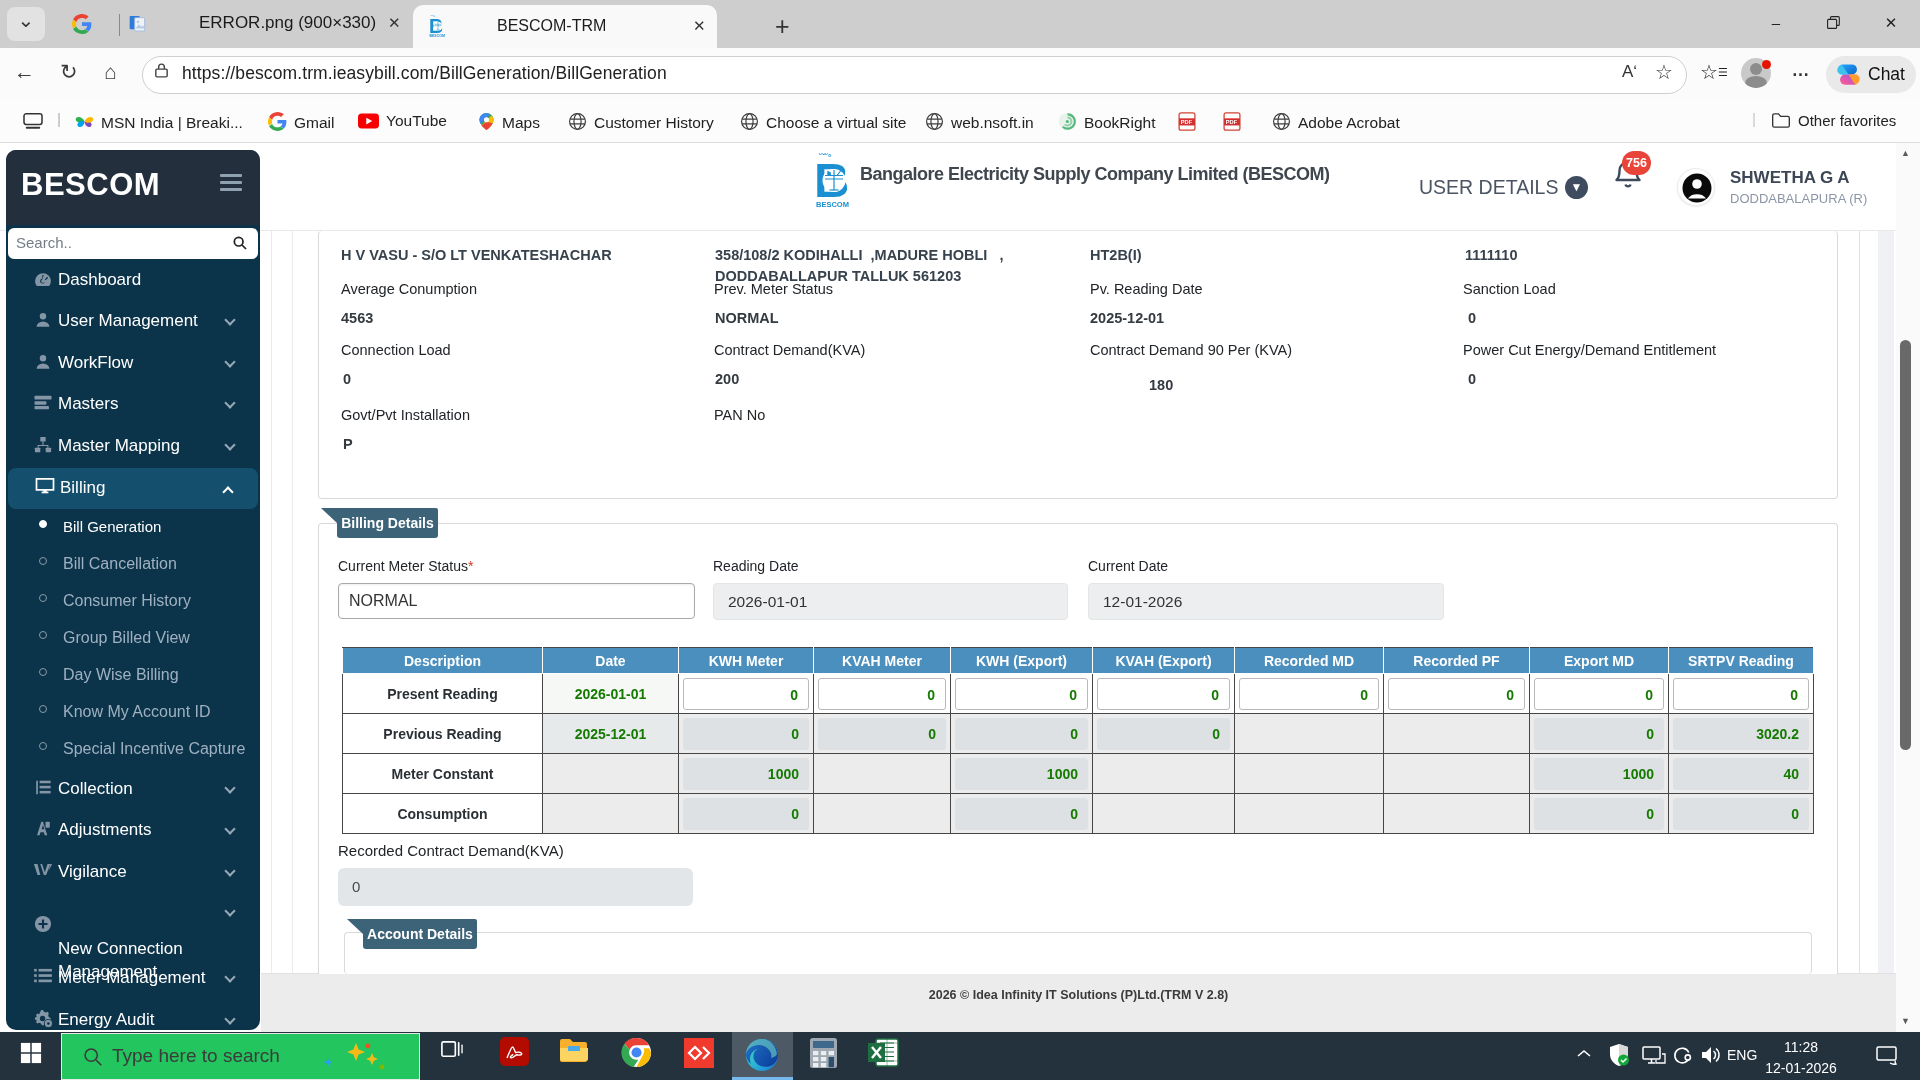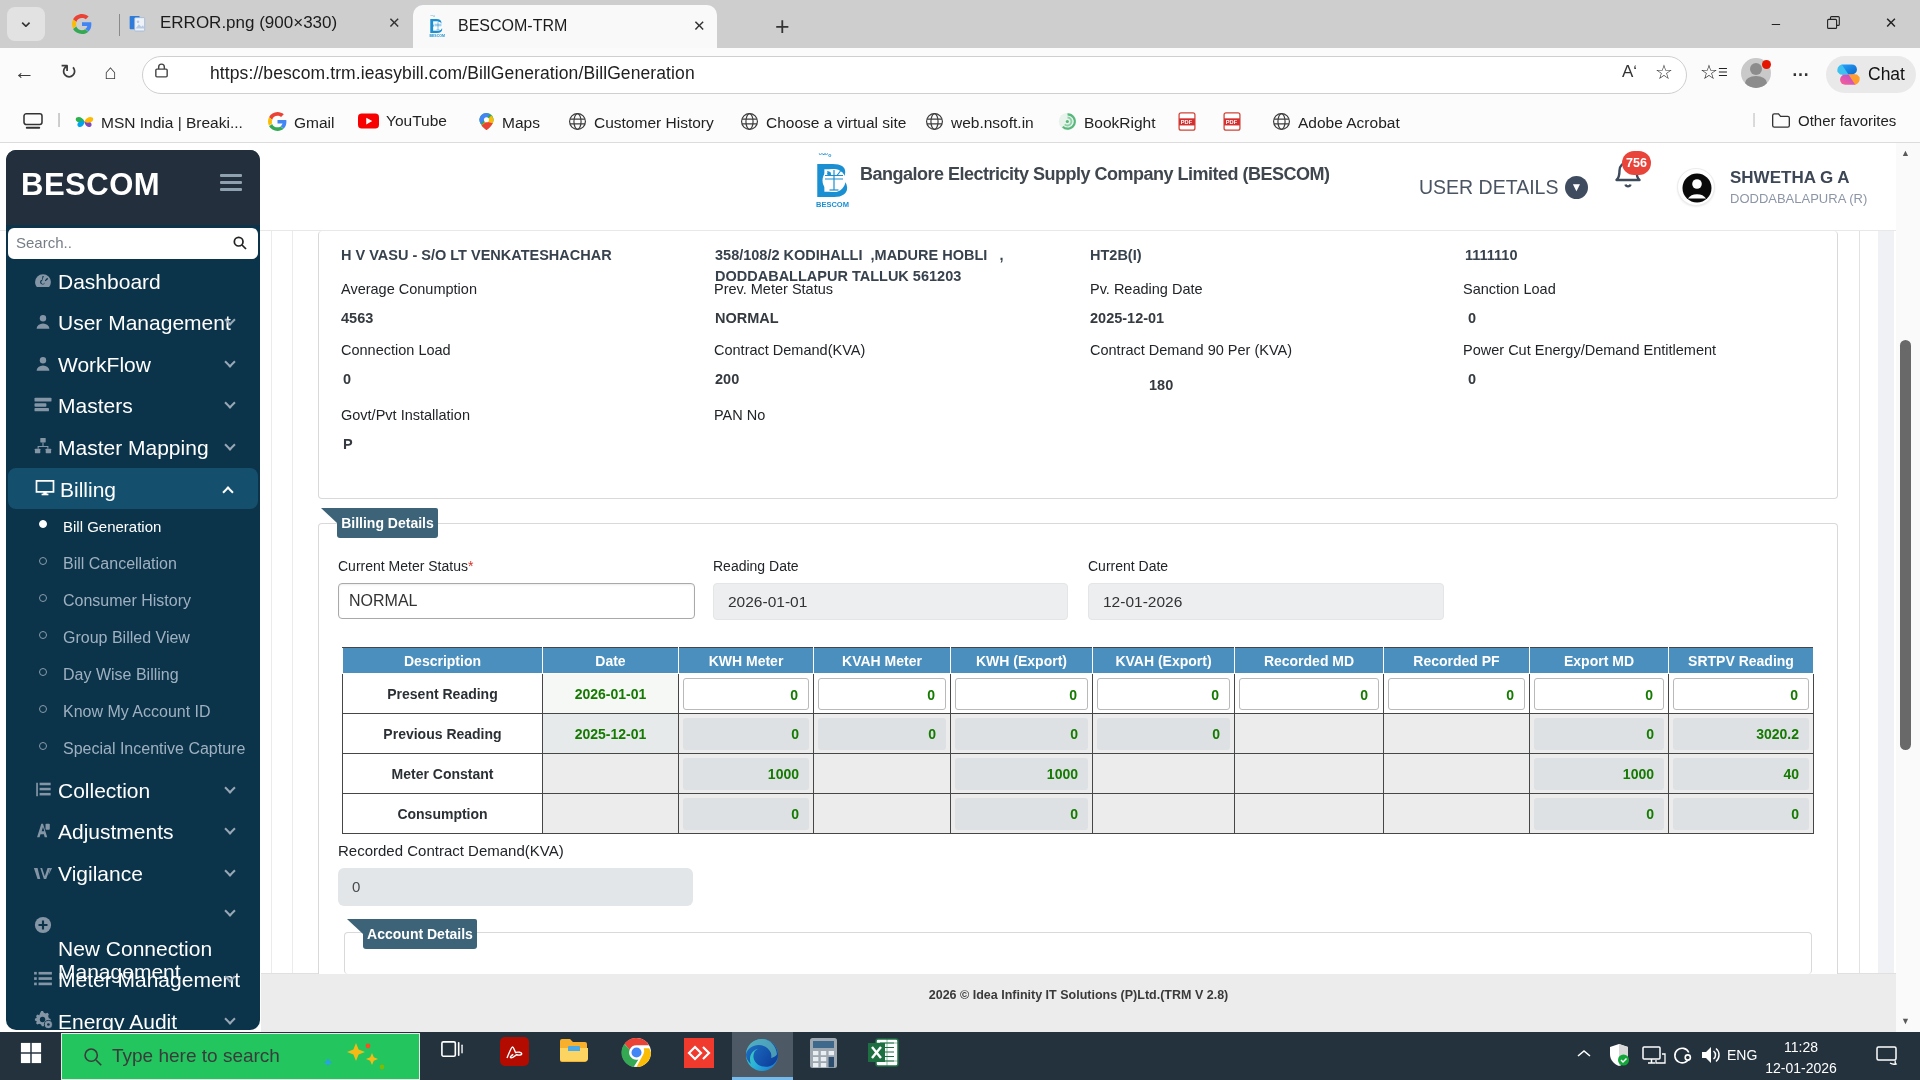--- a/index.html
+++ b/index.html
@@ -3,33 +3,33 @@
 <meta charset="utf-8">
 <style>
   * { margin:0; padding:0; box-sizing:border-box; }
   html,body { width:1920px; height:1080px; overflow:hidden; }
   body { font-family:"Liberation Sans", sans-serif; position:relative; background:#fff; }
   .abs { position:absolute; }
 
   
   #tabstrip { left:0; top:0; width:1920px; height:48px; background:#cecece; }
   #tabsearch { left:7px; top:7px; width:38px; height:34px; background:#e2e2e2; border-radius:8px; color:#333; text-align:center; line-height:26px; font-size:20px;}
-  .tabtitle { font-size:15.5px; color:#1b1b1b; }
+  .tabtitle { font-size:15.5px; color:#1b1b1b;margin-left:39px; }
   #tab1 { left:119px; top:0; width:295px; height:48px; }
   #tab1 .sep { position:absolute; left:0; top:14px; width:1px; height:22px; background:#8a8a8a; }
   #activetab { left:413px; top:5px; width:304px; height:43px; background:#f9f9f9; border-radius:10px 10px 0 0; }
   .tclose { position:absolute; font-size:15px; color:#333; }
   #plusbtn { left:775px; top:12px; font-size:25px; color:#333; font-weight:300;}
   .wctl { top:0px; width:46px; height:46px; color:#222; font-size:15px; text-align:center; line-height:46px;}
 
   
   #toolbar { left:0; top:48px; width:1920px; height:52px; background:#fbfbfb; }
   .navico { top:60px; font-size:21px; color:#3c3c3c; }
   #urlpill { left:142px; top:56px; width:1545px; height:38px; background:#fff; border:1px solid #cfcfcf; border-radius:19px; }
-  #urltext { left:182px; top:63px; font-size:17.5px; color:#212121; letter-spacing:0.1px;margin-left:28px;}
+  #urltext { left:182px; top:63px; font-size:17.5px; color:#212121; letter-spacing:0.1px;}
 
   
   #favbar { left:0; top:100px; width:1920px; height:43px; background:#fcfcfc; border-bottom:1px solid #dcdcdc; }
   .fav { position:absolute; top:112px; font-size:15.5px; color:#222; white-space:nowrap; }
   .fico { display:inline-block; vertical-align:-3px; margin-right:7px; }
 
   
   #appbg { left:6px; top:231px; width:1890px; height:742px; background:#fff; }
   #apphead { left:0; top:145px; width:1896px; height:86px; background:#fff; border-bottom:1px solid #e8e8e8;}
   #footer { left:261px; top:973px; width:1635px; height:59px; background:#ececec; border-top:1px solid #e0e0e0;}
@@ -37,21 +37,21 @@
 
   
   #sidebar { left:6px; top:150px; width:254px; height:880px; background:#0b334a; border-radius:10px 10px 10px 10px; }
   #sbhead { position:absolute; left:0; top:0; width:254px; height:75px; background:#242f3e; border-radius:10px 10px 0 0; }
   #sbhead .logo { position:absolute; left:15px; top:17px; color:#fff; font-size:31px; font-weight:bold; letter-spacing:0.5px;}
   #sbhead .burger { position:absolute; right:18px; top:24px; width:22px; }
   #sbhead .burger div { height:3px; background:#8fa0ae; margin-bottom:4px; border-radius:1px;}
   #sbsearch { position:absolute; left:2px; top:78px; width:250px; height:31px; background:#fff; border-radius:6px; }
   #sbsearch span { position:absolute; left:8px; top:6px; color:#757d85; font-size:15px; }
   #sbsearch svg { position:absolute; right:10px; top:7px; }
-  .mi { position:absolute; left:0; width:254px; height:41px; color:#fff; font-size:21px; }
+  .mi { position:absolute; left:0; width:254px; height:41px; color:#fff; font-size:17px; }
   .mi .ic { position:absolute; left:26px; top:10px; width:22px; height:20px; color:#8496a6; text-align:center;}
   .mi .lb { position:absolute; left:52px; top:10px; }
   .mi .chev { position:absolute; right:26px; top:15px; width:8px; height:8px; border-right:2px solid #98a8b6; border-bottom:2px solid #98a8b6; transform:rotate(45deg); } .mi .chevup { transform:rotate(225deg); top:20px; border-color:#fff;}
   .sub { position:absolute; left:0; width:254px; height:37px; color:#9fb1c0; font-size:16px; }
   .sub .bu { position:absolute; left:33px; top:11px; width:8px; height:8px; border:1.5px solid #8a9cab; border-radius:50%; }
   .sub .lb { position:absolute; left:57px; top:9px; }
   #mi-billing { background:#14506e; border-radius:8px; left:2px; width:250px;}
   #mi-billing .ic,#mi-billing .lb { color:#fff; }
 
   

